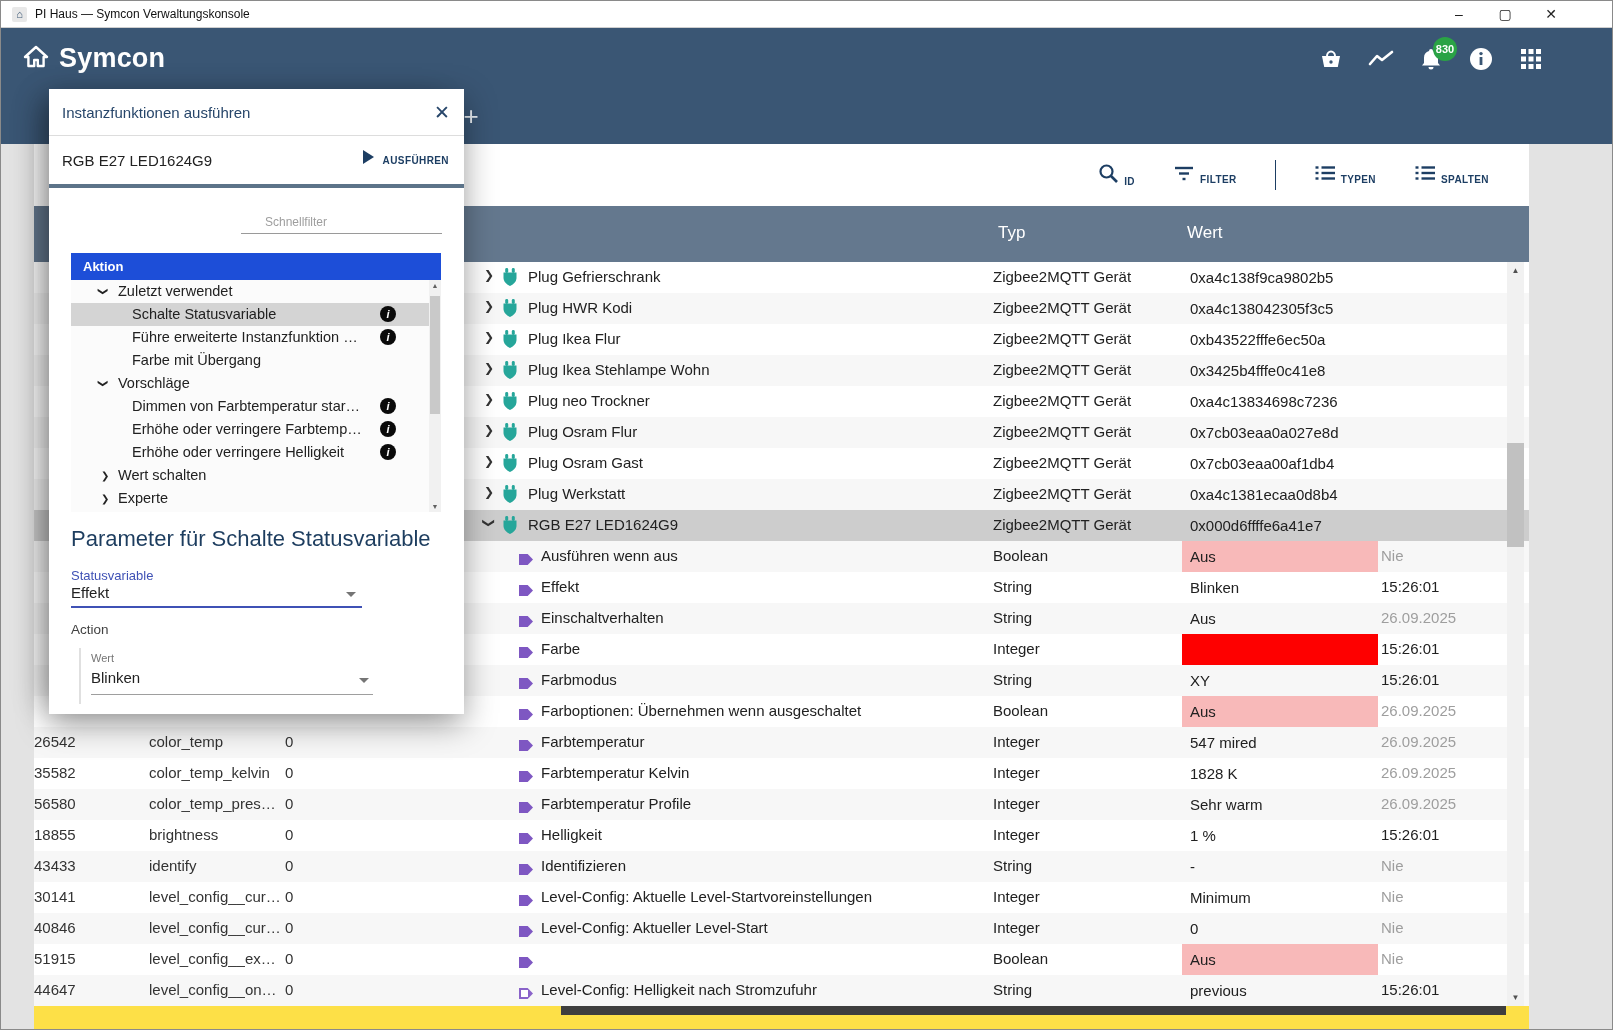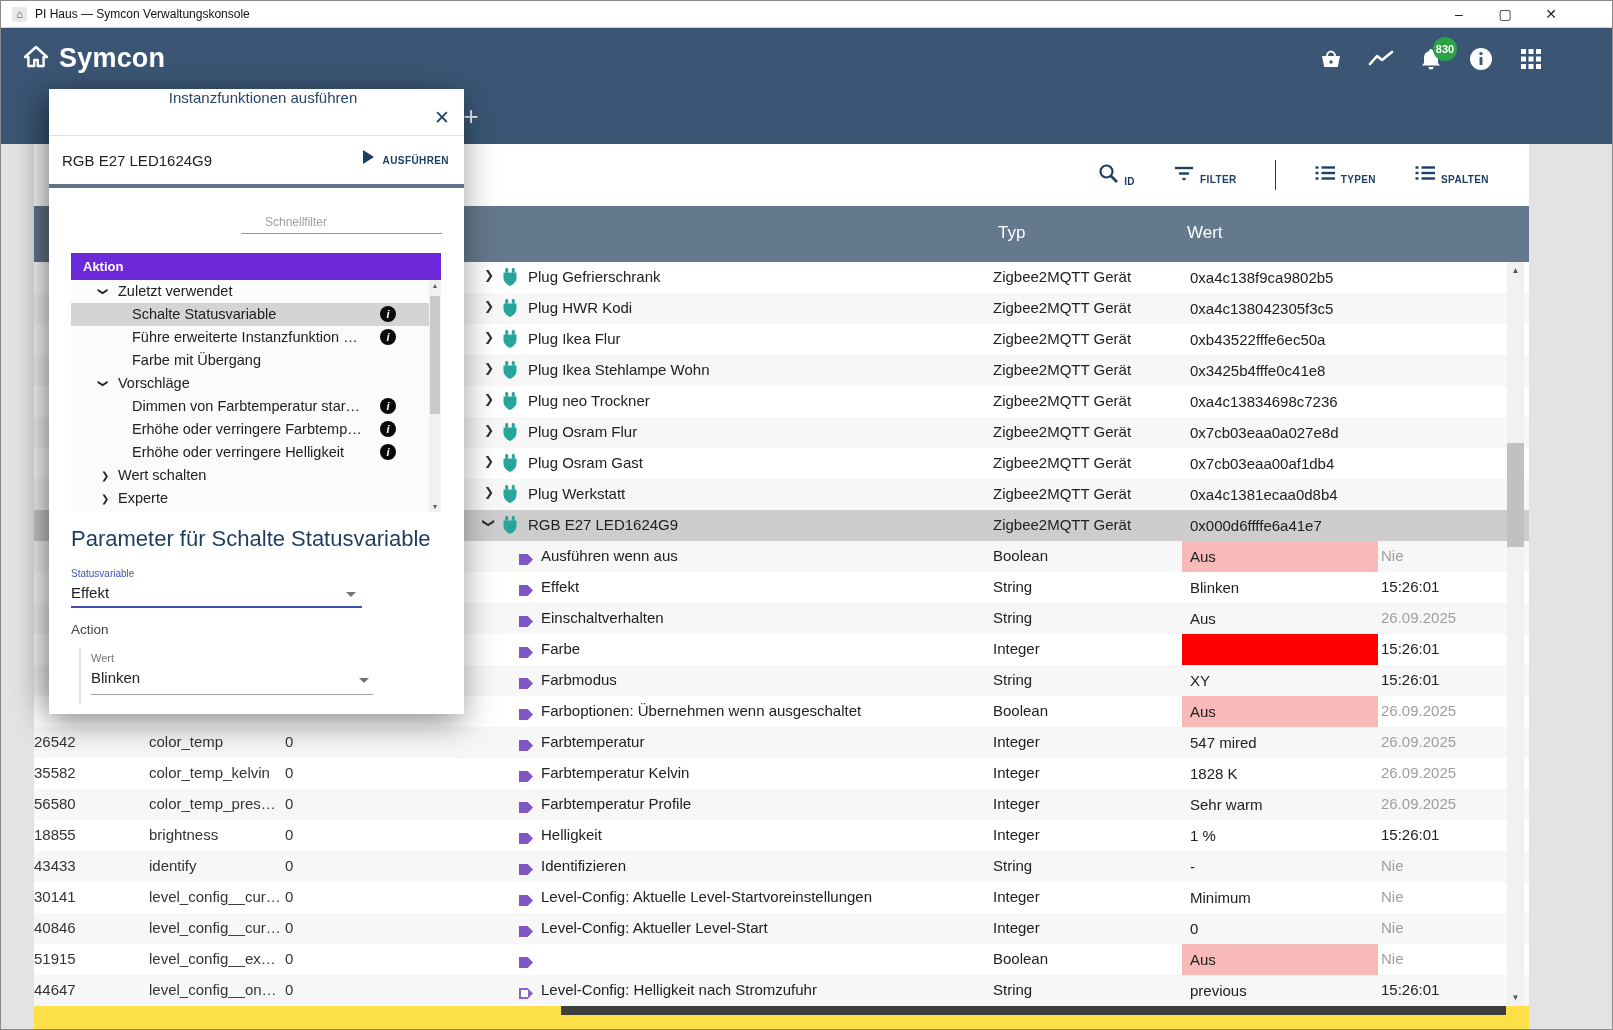--- a/index.html
+++ b/index.html
@@ -68,50 +68,50 @@
   .bottom-strip { position:absolute; left:527px; top:862px; width:945px; height:9px; background:#3e3e3e; }
 
   
   .vscroll { position:absolute; right:5px; top:118px; width:17px; height:744px; background:#f1f1f1; }
   .vscroll .arr { position:absolute; left:0; width:17px; text-align:center; font-size:8px; color:#505050; }
   .vscroll .arr.up { top:4px; } .vscroll .arr.down { bottom:4px; }
   .vscroll .thumb { position:absolute; left:0; top:181px; width:17px; height:104px; background:#c1c1c1; }
 
   
   .dialog { position:absolute; left:48px; top:88px; width:415px; height:625px; background:#fff; box-shadow:0 10px 30px rgba(0,0,0,.38), -18px 0 28px -10px rgba(0,0,0,.25); z-index:10; }
-  .dlg-header { height:47px; display:flex; align-items:center; border-bottom:1px solid #ddd;flex-direction:column; }
+  .dlg-header { height:47px; display:flex; align-items:center; border-bottom:1px solid #ddd; }
   .dlg-title { font-size:15px; color:#27466a; margin-left:13px; }
   .dlg-close { margin-left:auto; margin-right:14px; font-size:19px; color:#27466a; cursor:pointer; }
   .dlg-sub { height:48px; display:flex; align-items:center; }
   .dlg-instance { font-size:15px; color:#222; margin-left:13px; }
   .dlg-run { margin-left:auto; margin-right:15px; display:flex; align-items:center; gap:9px; cursor:pointer; }
   .play-tri { width:0; height:0; border-left:11px solid #1d3e63; border-top:7px solid transparent; border-bottom:7px solid transparent; margin-bottom:6px; }
   .run-label { font-size:10px; font-weight:bold; color:#1d3e63; letter-spacing:.4px; }
   .dlg-divider { height:4px; background:#5c7389; }
   .dlg-body { position:relative; height:526px; }
 
   .quickfilter { position:absolute; left:192px; top:25px; width:201px; border:none; border-bottom:1px solid #9a9a9a; font-size:12px; color:#333; padding:2px 2px 4px 24px; outline:none; background:transparent; font-family:"Liberation Sans",sans-serif; }
   .quickfilter::placeholder { color:#9e9e9e; }
 
-  .aktion-bar { position:absolute; left:22px; top:65px; width:370px; height:27px; background:#6d28d9; color:#fff; font-size:13px; font-weight:bold; line-height:27px; padding-left:12px; }
+  .aktion-bar { position:absolute; left:22px; top:65px; width:370px; height:27px; background:#1d4ed8; color:#fff; font-size:13px; font-weight:bold; line-height:27px; padding-left:12px; }
   .tlist { position:absolute; left:22px; top:92px; width:370px; height:232px; background:#fbfbfb; }
   .titem { position:relative; height:23px; line-height:23px; font-size:14.5px; color:#212121; white-space:nowrap; }
   .titem.sel { background:#d4d4d4; }
   .t-chev { position:absolute; left:30px; top:0; font-size:10px; color:#222; }
   .t-chev.exp { transform:rotate(90deg); left:28px; }
   .t-label-group { position:absolute; left:47px; }
   .t-label-item { position:absolute; left:61px; }
   .info-ic { position:absolute; right:45px; top:3px; width:16px; height:16px; border-radius:50%; background:#0a0a0a; color:#fff; font-size:11px; font-weight:bold; text-align:center; line-height:16px; font-style:italic; }
   .tree-scroll { position:absolute; right:0; top:0; width:12px; height:232px; background:#f1f1f1; }
   .tree-scroll .arr { position:absolute; left:0; width:12px; text-align:center; font-size:7px; color:#606060; }
   .tree-scroll .arr.up { top:2px; } .tree-scroll .arr.down { bottom:2px; }
   .tree-scroll .thumb { position:absolute; left:1px; top:16px; width:10px; height:118px; background:#c9c9c9; }
 
   .params-heading { position:absolute; left:22px; top:338px; font-size:22px; color:#1d3d5f; }
-  .sv-label { position:absolute; left:22px; top:380px; font-size:10px; color:#3f51b5; }
+  .sv-label { position:absolute; left:22px; top:380px; font-size:13px; color:#3f51b5; }
   .sv-value { position:absolute; left:22px; top:396px; font-size:15px; color:#222; }
   .sv-underline { position:absolute; left:22px; top:418px; width:291px; height:2px; background:#3f51b5; }
   .caret { position:absolute; width:0; height:0; border-left:5px solid transparent; border-right:5px solid transparent; border-top:5px solid #757575; }
   .sv-caret { left:297px; top:404px; }
   .action-label { position:absolute; left:22px; top:434px; font-size:13.5px; color:#424242; }
   .action-group { position:absolute; left:30px; top:460px; width:300px; height:56px; border-left:2px solid #e0e0e0; }
   .wert-label { position:absolute; left:10px; top:4px; font-size:11px; color:#757575; }
   .wert-value { position:absolute; left:10px; top:21px; font-size:15px; color:#222; }
   .wert-underline { position:absolute; left:10px; top:46px; width:282px; height:1px; background:#9e9e9e; }
   .wv-caret { left:278px; top:30px; }

